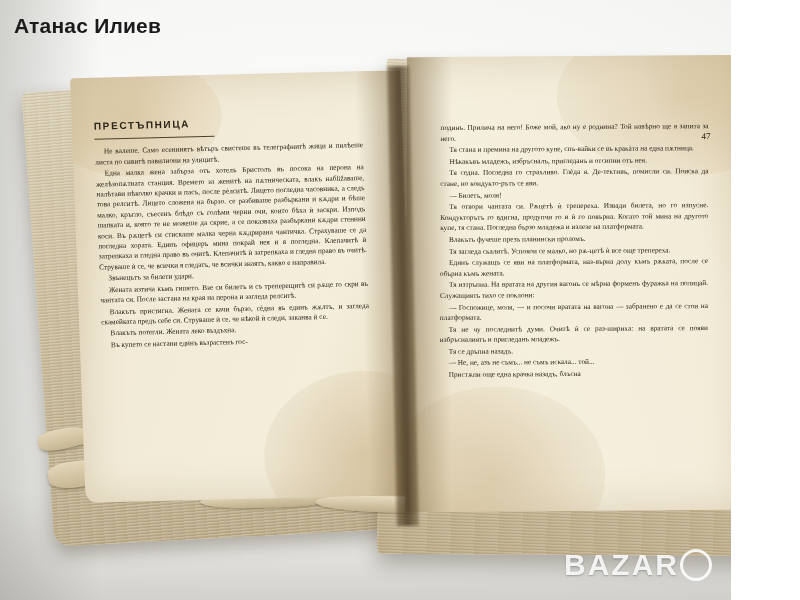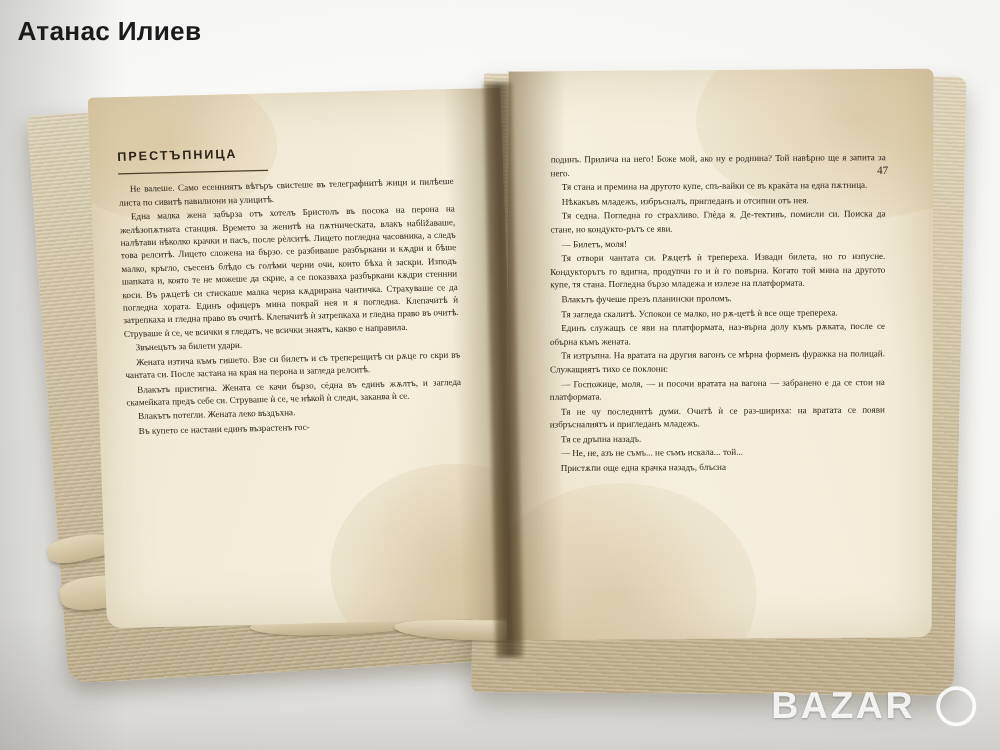--- a/index.html
+++ b/index.html
@@ -2,21 +2,21 @@
 <html><head>
 <meta charset="utf-8">
 <style>
   html, body {
     margin: 0;
     padding: 0;
     background: #ffffff;
   }
   #scene {
     position: relative;
-    width: 800px;
+    width: 731px;
     height: 600px;
     overflow: hidden;
     background: #f2f2f2;
     font-family: "Liberation Serif", serif;
   }
 
   
   .bg {
     position: absolute;
     inset: 0;
@@ -50,21 +50,21 @@
     position: absolute;
     right: 18px; bottom: 18px;
     font-family: "Liberation Sans", sans-serif;
     font-size: 30px;
     font-weight: 700;
     color: rgba(255,255,255,0.88);
     letter-spacing: 2px;
     text-shadow: 0 1px 2px rgba(0,0,0,0.25);
     display: flex;
     align-items: center;
-    gap: 16px;
+    gap: 0;
   }
   .wm-bazar .ring {
     display: inline-block;
     width: 26px; height: 26px;
     border: 3px solid rgba(255,255,255,0.88);
     border-radius: 50%;
     margin: 0 1px;
   }
 
   

